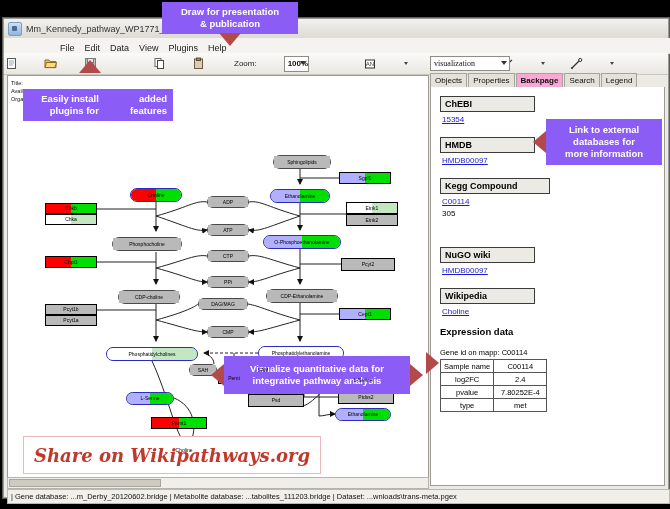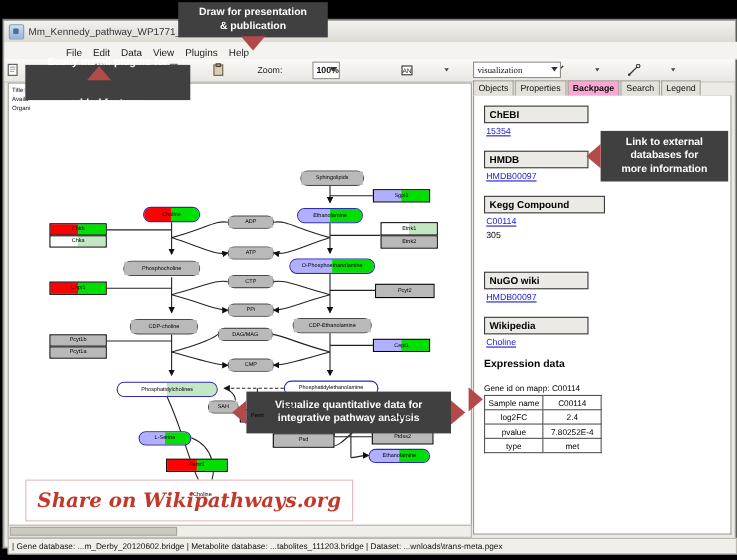--- a/index.html
+++ b/index.html
@@ -73,21 +73,21 @@
         display:flex;align-items:center;justify-content:center;text-align:center;line-height:1;}
   .metab{border-radius:9px;border:1px solid #2b2bbd;background:#bdbdbd;overflow:hidden;}
   .metabGrey{border-radius:9px;border:1px solid #4a4a4a;background:#b9b9b9;}
   .gene{border:1px solid #000;background:#b9b9b9;}
   .half{position:absolute;top:0;height:100%;}
   .lbl{position:relative;z-index:3;}
   svg.edges{position:absolute;left:0;top:0;width:420px;height:412px;pointer-events:none;}
   .handle{position:absolute;width:4px;height:4px;background:#ffe600;border:1px solid #000;}
 
   
-  .callout{position:absolute;background:#404040;color:#fff;font-weight:bold;text-align:right;
+  .callout{position:absolute;background:#8b5cf6;color:#fff;font-weight:bold;text-align:right;
        font-size:9.5px;line-height:12px;display:flex;align-items:center;justify-content:center;
        padding:3px 6px;box-sizing:border-box;}
   .arrowDown{position:absolute;width:0;height:0;border-left:11px solid transparent;
        border-right:11px solid transparent;border-top:13px solid #b4494a;}
   .arrowUp{position:absolute;width:0;height:0;border-left:11px solid transparent;
        border-right:11px solid transparent;border-bottom:13px solid #b4494a;}
   .arrowLeft{position:absolute;width:0;height:0;border-top:11px solid transparent;
        border-bottom:11px solid transparent;border-right:13px solid #b4494a;}
   .arrowRight{position:absolute;width:0;height:0;border-top:11px solid transparent;
        border-bottom:11px solid transparent;border-left:13px solid #b4494a;}
@@ -529,21 +529,21 @@
       <span>| Gene database: ...m_Derby_20120602.bridge | Metabolite database: ...tabolites_111203.bridge | Dataset: ...wnloads\trans-meta.pgex</span>
     </div>
   </div>
 
   <div class="callout" style="left:162px;top:2px;width:136px;height:32px;flex-direction:column;">
     <div>Draw for presentation</div>
     <div>&amp; publication</div>
   </div>
   <div class="arrowDown" style="left:219px;top:33px;"></div>
 
-  <div class="callout" style="left:23px;top:59px;width:150px;height:32px;flex-direction:column;gap:25px;">
+  <div class="callout" style="left:23px;top:89px;width:150px;height:32px;flex-direction:row;gap:25px;">
     <div>Easily install plugins for</div>
     <div>added features</div>
   </div>
   <div class="arrowUp" style="left:79px;top:60px;"></div>
 
   <div class="callout" style="left:546px;top:119px;width:116px;height:46px;flex-direction:column;">
     <div>Link  to external</div>
     <div>databases  for</div>
     <div>more information</div>
   </div>

